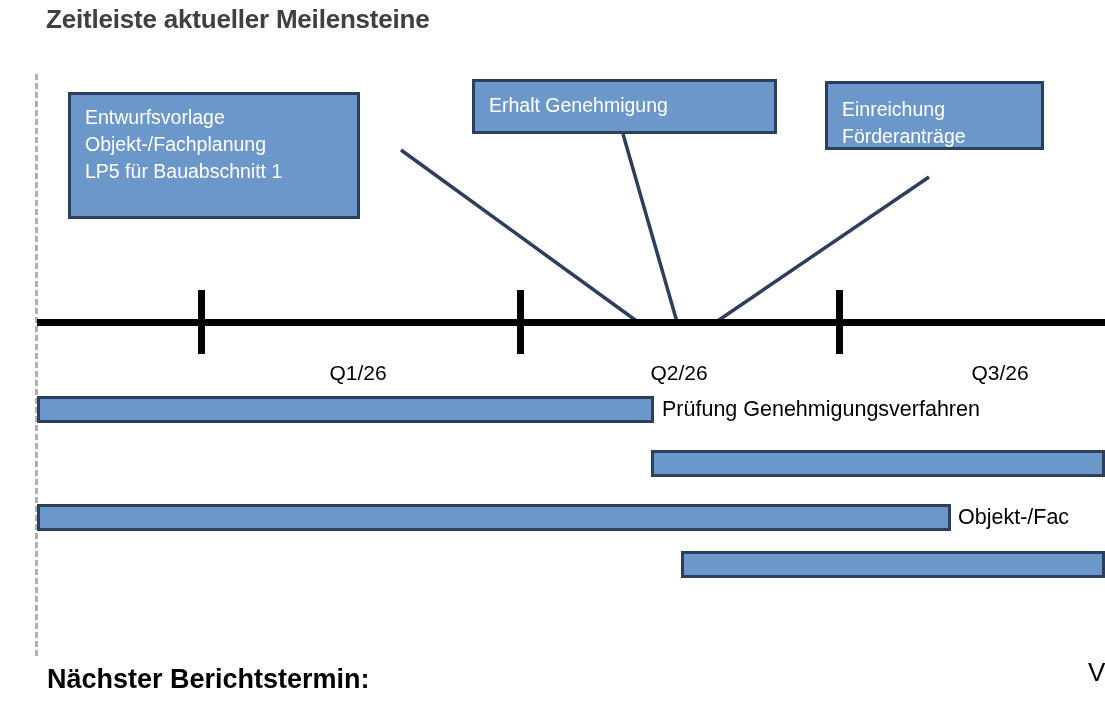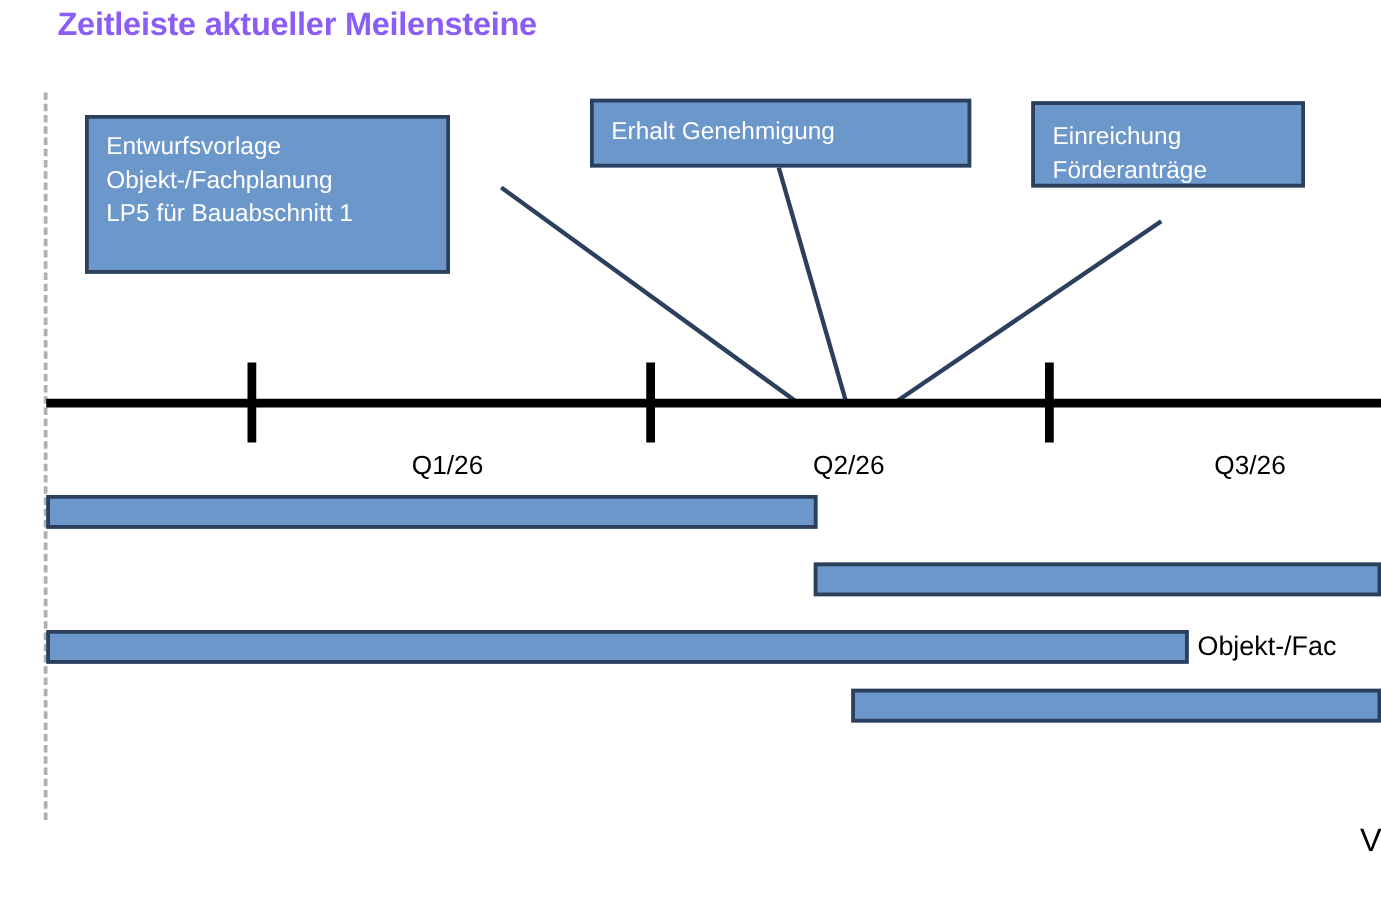--- a/index.html
+++ b/index.html
@@ -23,21 +23,21 @@
   
   #slide-title {
     position: absolute;
     left: 46px;
     top: 3px;
     font-size: 26px;
     font-weight: bold;
     letter-spacing: -0.2px;
     white-space: nowrap;
     line-height: 32px;
-    color: #8b5cf6;
+    color: #404040;
   }
 
   
   .dashed-guide {
     position: absolute;
     left: 35px;
     top: 74px;
     width: 0;
     height: 582px;
     border-left: 3px dashed #b0b0b0;
@@ -172,23 +172,25 @@
 
   <div class="axis-tick" style="left:198px;"></div>
   <div class="axis-tick" style="left:517px;"></div>
   <div class="axis-tick" style="left:836px;"></div>
 
   <div class="quarter-label" style="left:358px;">Q1/26</div>
   <div class="quarter-label" style="left:679px;">Q2/26</div>
   <div class="quarter-label" style="left:1000px;">Q3/26</div>
 
   <div class="gantt-bar" style="left:37px; top:396px; width:617px;"></div>
+  <div class="bar-label" style="left:662px; top:396px;">Prüfung Genehmigungsverfahren</div>
 
   <div class="gantt-bar" style="left:651px; top:450px; width:454px;"></div>
 
   <div class="gantt-bar" style="left:37px; top:504px; width:914px;"></div>
   <div class="bar-label" style="left:958px; top:504px;">Objekt-/Fac</div>
 
   <div class="gantt-bar" style="left:681px; top:551px; width:424px;"></div>
 
+  <div id="footer-label">Nächster Berichtstermin:</div>
   <div id="footer-edge-text">V</div>
 
 </div>
 
 </body></html>

